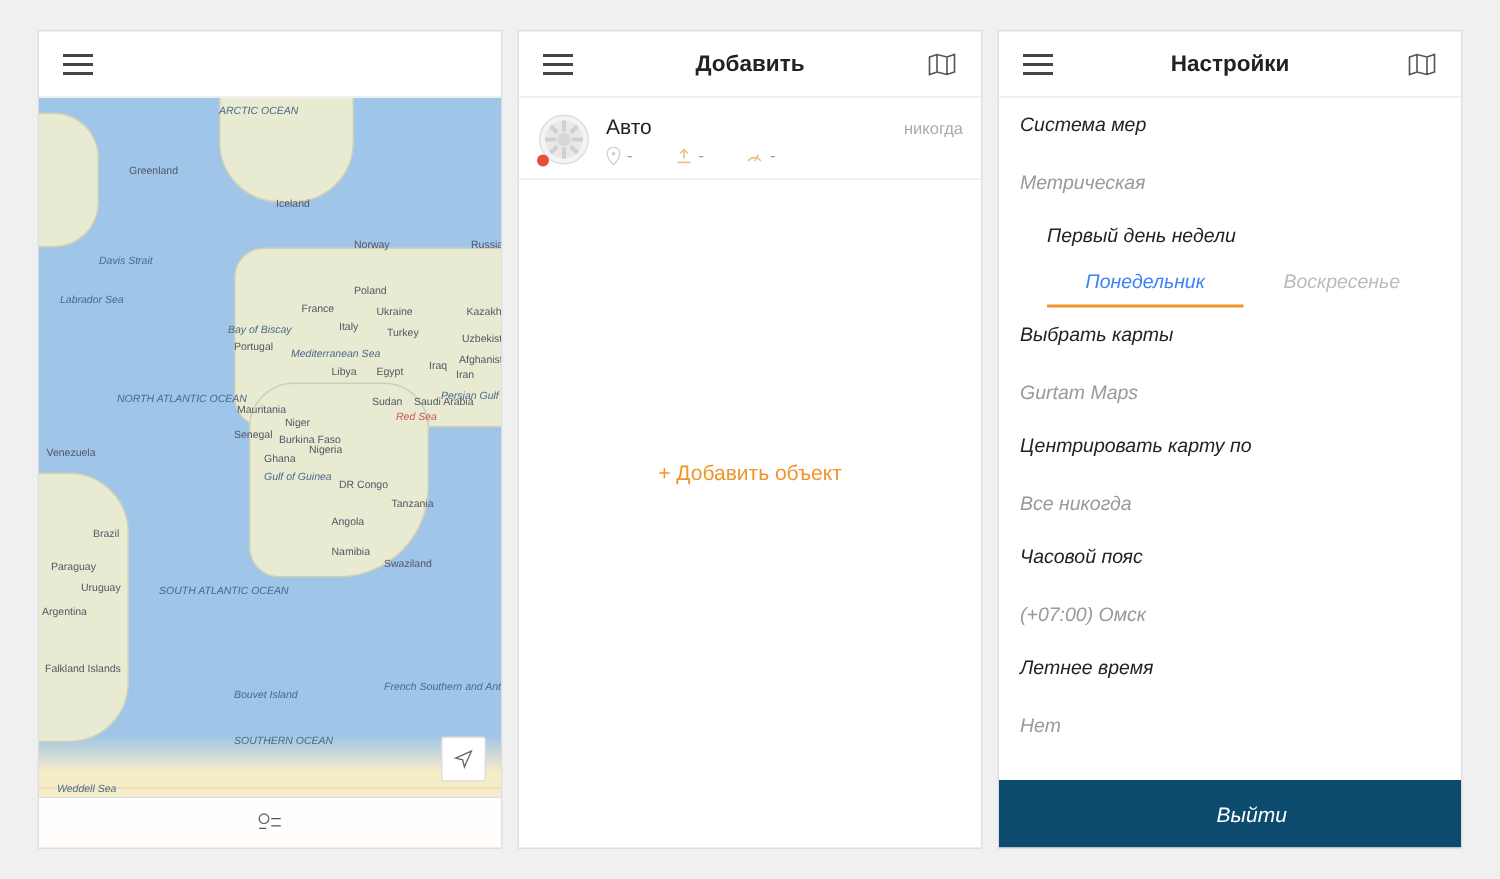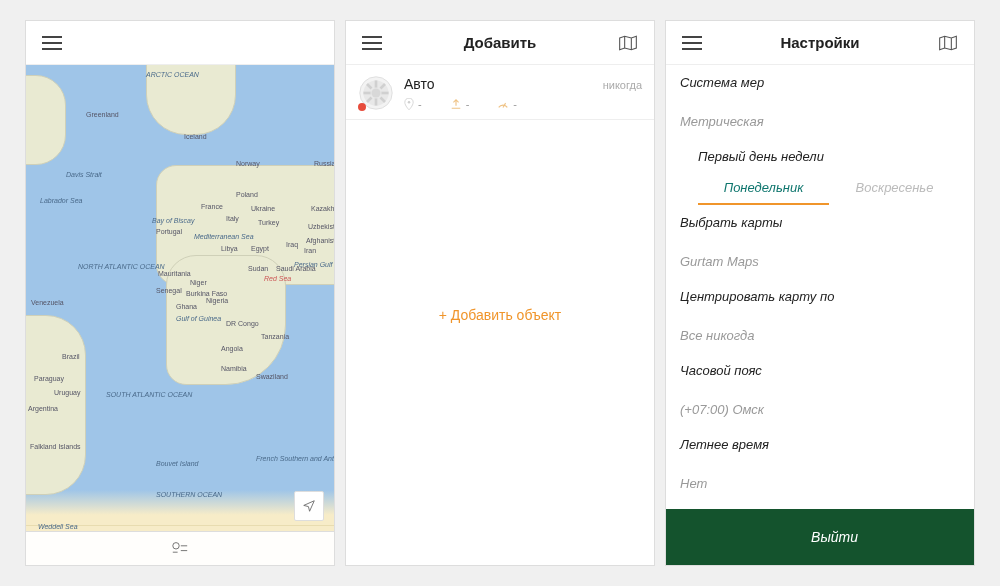--- a/index.html
+++ b/index.html
@@ -115,25 +115,25 @@
     .segmented {
       display: flex; margin-top: 8px;
       border-bottom: 0;
     }
     .seg-option {
       flex:1; text-align:center; padding: 8px 0;
       font-size: 13px; color: #bbb;
       border-bottom: 2px solid transparent;
     }
     .seg-option.active {
-      color: #0f766e; border-bottom-color: #f0952b;
+      color: #3b82f6; border-bottom-color: #f0952b;
     }
     .exit-btn {
       position: absolute; bottom: 0; left: 0; right: 0;
-      height: 56px; background: #14532d;
+      height: 45px; background: #0c4a6e;
       color: #fff; display:flex; align-items:center; justify-content:center;
       font-size: 14px;
       padding-left: 29px;
     }
     .hamburger line { stroke: #444; stroke-width:2; }
   </style>
 </head>
 <body>
 
 <div class="phone">

